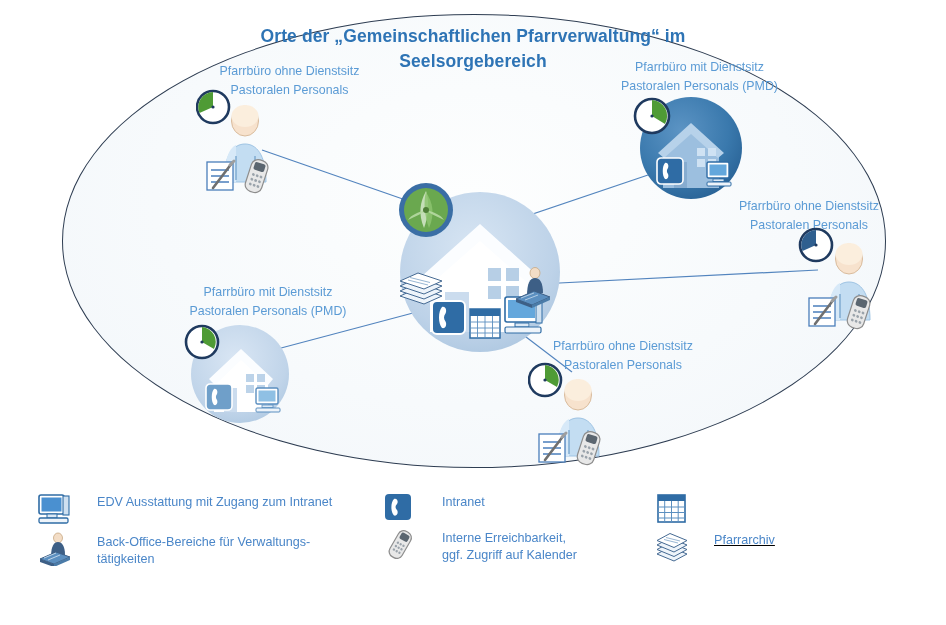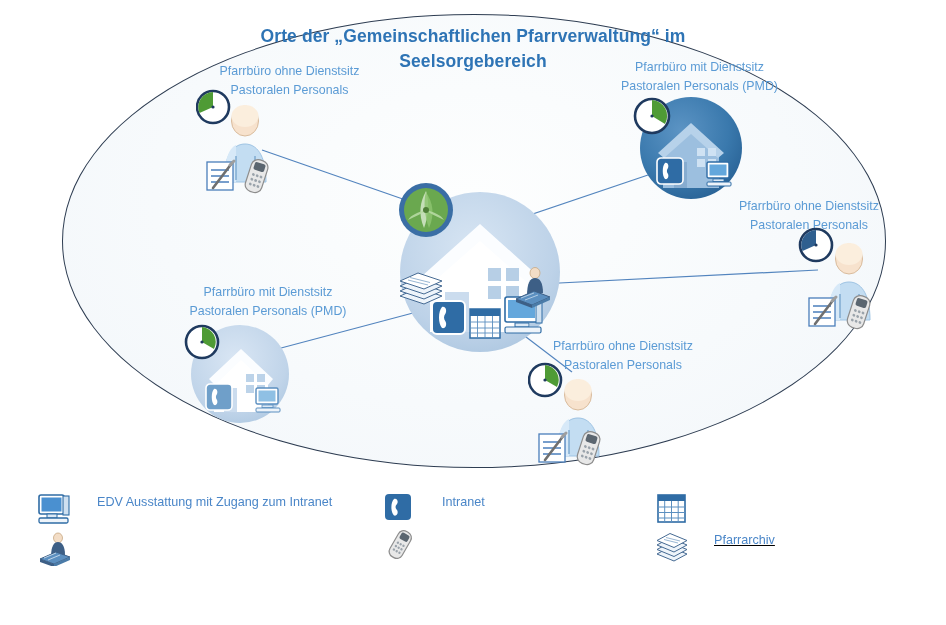--- a/index.html
+++ b/index.html
@@ -431,20 +431,22 @@
           <path d="M13 25 C13 14 16 10 20 10 C24 10 27 14 27 23 L13 25 Z" fill="#3d5f86"></path>
           <path d="M2 27 L18 20 L32 25 L16 32 Z" fill="#5b8fc0" stroke="#3d5f86" stroke-width="1"></path>
           <path d="M2 27 L2 30 L16 35 L16 32 Z" fill="#3d5f86"></path>
           <path d="M16 32 L16 35 L32 28 L32 25 Z" fill="#4a7ba8"></path>
           <g stroke="#d7e6f3" stroke-width=".8">
             <line x1="6" y1="26" x2="18" y2="21"></line>
               <line x1="10" y1="28" x2="22" y2="23"></line>
           </g>
         </svg>
       </div>
+      <div class="ltxt">Back-Office-Bereiche für Verwaltungs-
+tätigkeiten</div>
     </div>
 
     <div class="lrow" style="left:383px;top:12px;">
       <div class="licon">
         <svg width="34" height="34" viewBox="0 0 34 34">
           <rect x="2" y="2" width="26" height="26" rx="4" fill="#2f6ca5"></rect>
           <path d="M11 7 C7.5 10.5 7.5 20 11 23.5 C14.5 24.5 15.5 20 14 18 C12 16 12 14 14 12 C15.5 10 14.5 6 11 7 Z" fill="#ffffff"></path>
         </svg>
       </div>
       <div class="ltxt">Intranet</div>
@@ -463,20 +465,22 @@
               <circle cx="14" cy="20" r="1.2"></circle>
                 <circle cx="17.2" cy="20" r="1.2"></circle>
                 <circle cx="20.4" cy="20" r="1.2"></circle>
               <circle cx="14" cy="24" r="1.2"></circle>
                 <circle cx="17.2" cy="24" r="1.2"></circle>
                 <circle cx="20.4" cy="24" r="1.2"></circle>
             </g>
           </g>
         </svg>
       </div>
+      <div class="ltxt">Interne Erreichbarkeit,
+ggf. Zugriff auf Kalender</div>
     </div>
 
 
     <div class="lrow" style="left:655px;top:12px;">
       <div class="licon">
         <svg width="34" height="34" viewBox="0 0 34 34">
           <rect x="3" y="3" width="27" height="27" fill="#ffffff" stroke="#2f6ca5" stroke-width="1.6"></rect>
           <rect x="3" y="3" width="27" height="6" fill="#2f6ca5"></rect>
           <g stroke="#5b8fc0" stroke-width="1">
             <line x1="3" y1="15" x2="30" y2="15"></line>

